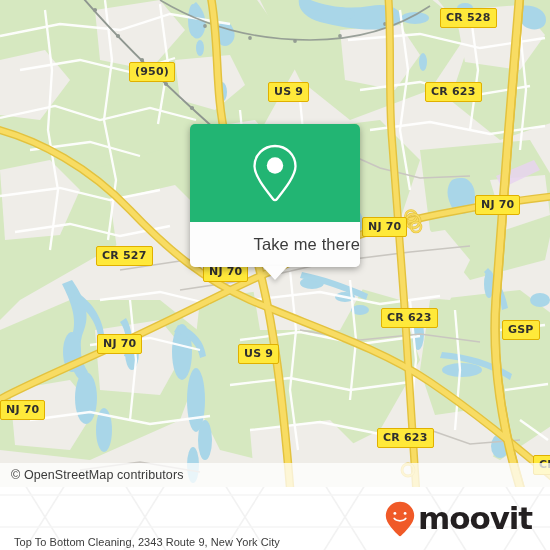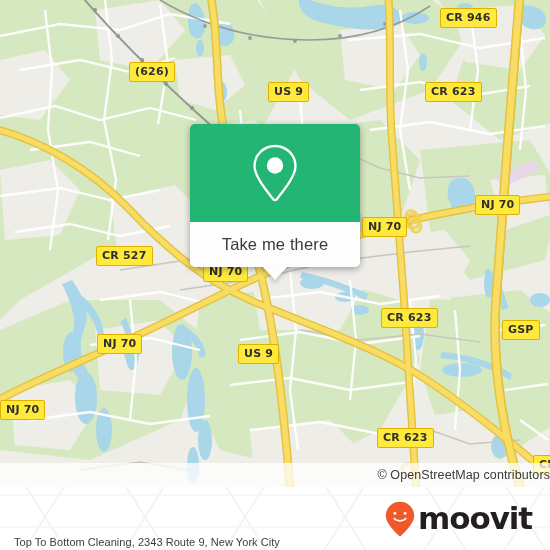--- a/index.html
+++ b/index.html
@@ -19,21 +19,20 @@
   .map-svg{position:absolute;left:0;top:0;}
 
   
   .attrib{
     position:absolute;left:0;bottom:0;width:100%;
     background:rgba(255,255,255,0.74);
     height:24px;line-height:24px;
     font-size:12.5px;color:#3a3a3a;
     padding-left:11px;box-sizing:border-box;
     letter-spacing:.1px;
-    text-align:right;
   }
 
   
   .shield{
     position:absolute;
     background:#ffe93a;
     border:1.6px solid #e0b000;
     border-radius:2px;
     color:#2f2f2f;
     font-size:11px;
@@ -59,21 +58,21 @@
   .card-top{
     background:#22b573;
     height:98px;
     border-radius:5px 5px 0 0;
     display:flex;align-items:center;justify-content:center;
   }
   .card-bottom{
     background:#fdfdfd;
     height:45px;
     border-radius:0 0 5px 5px;
-    display:flex;align-items:center;justify-content:center;
+    display:flex;align-items:center;justify-content:flex-end;
     position:relative;
   }
   .card-label{
     font-size:16.5px;color:#3b3b3b;letter-spacing:.15px;
   }
   .card-tail{
     position:absolute;
     left:50%;bottom:-13px;margin-left:-13px;
     width:0;height:0;
     border-left:13px solid transparent;
@@ -312,22 +311,22 @@
           <circle cx="416" cy="227" r="5" fill="none" stroke="#e3c23e" stroke-width="2.6"></circle>
           <circle cx="416" cy="227" r="5" fill="none" stroke="#f8dc63" stroke-width="1.4"></circle>
           <circle cx="408" cy="470" r="6" fill="none" stroke="#e3c23e" stroke-width="2.8"></circle>
           <circle cx="408" cy="470" r="6" fill="none" stroke="#f8dc63" stroke-width="1.5"></circle>
         </g>
 
       </g>
     </svg>
 
     <div id="shield-layer">
-        <div class="shield" style="left: 440px; top: 8px;">CR 946</div>
-        <div class="shield" style="left: 129px; top: 62px;">(626)</div>
+        <div class="shield" style="left: 440px; top: 8px;">CR 528</div>
+        <div class="shield" style="left: 129px; top: 62px;">(950)</div>
         <div class="shield" style="left: 268px; top: 82px;">US 9</div>
         <div class="shield" style="left: 425px; top: 82px;">CR 623</div>
         <div class="shield" style="left: 475px; top: 195px;">NJ 70</div>
         <div class="shield" style="left: 362px; top: 217px;">NJ 70</div>
         <div class="shield" style="left: 96px; top: 246px;">CR 527</div>
         <div class="shield" style="left: 203px; top: 262px;">NJ 70</div>
         <div class="shield" style="left: 381px; top: 308px;">CR 623</div>
         <div class="shield" style="left: 502px; top: 320px;">GSP</div>
         <div class="shield" style="left: 97px; top: 334px;">NJ 70</div>
         <div class="shield" style="left: 238px; top: 344px;">US 9</div>

